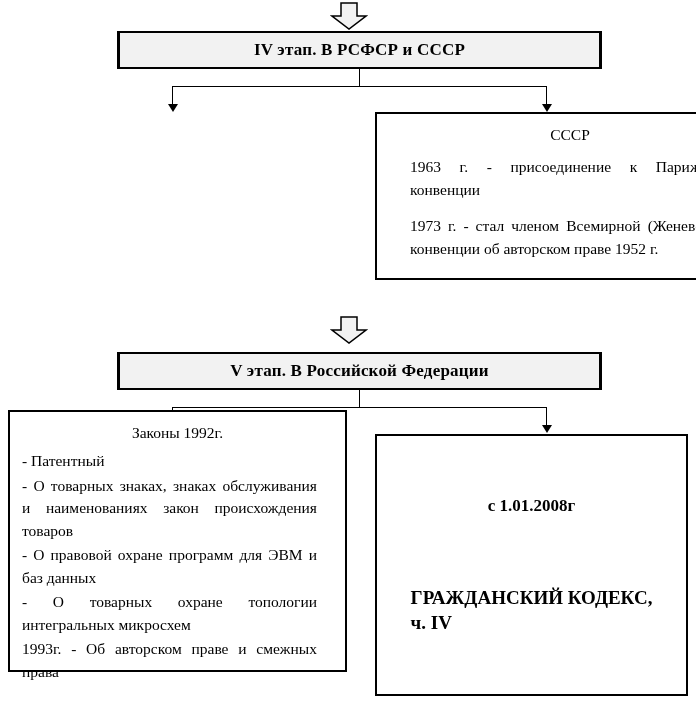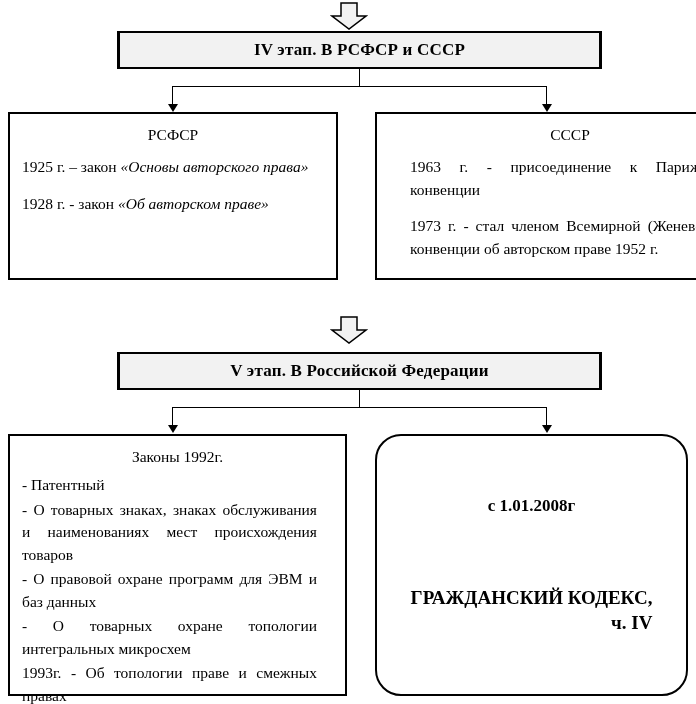--- a/index.html
+++ b/index.html
@@ -76,22 +76,21 @@
     text-align: center;
     margin-bottom: 6px;
     font-weight: normal;
   }
 
   .centerbox {
     display: flex;
     flex-direction: column;
     align-items: center;
     justify-content: center;
-    text-align: right;
-    border-radius: 26px;
+    text-align: left;
   }
   .centerbox .l1 {
     font-weight: bold;
     font-size: 17px;
     margin-bottom: 34px;
   }
   .centerbox .l2 {
     font-weight: bold;
     font-size: 19px;
     line-height: 1.3;
@@ -135,25 +134,20 @@
     <div class="inner">IV этап. В РСФСР и СССР</div>
   </div>
 
   <div class="abs v-line" style="left:359px; top:69px; height:17px;"></div>
   <div class="abs h-line" style="left:172px; top:86px; width:374px;"></div>
   <div class="abs v-line" style="left:172px; top:86px; height:19px;"></div>
   <div class="abs v-line" style="left:546px; top:86px; height:19px;"></div>
   <div class="abs arrow-head-down" style="left:168px; top:104px;"></div>
   <div class="abs arrow-head-down" style="left:542px; top:104px;"></div>
 
-  <div class="abs box" style="left:8px; top:112px; width:330px; height:168px;">
-    <div class="title">РСФСР</div>
-    <p><span>1925 г. – закон </span><span class="it">«Основы авторского права»</span></p>
-    <p><span>1928 г. - закон </span><span class="it">«Об авторском праве»</span></p>
-  </div>
 
   <div class="abs box" style="left:375px; top:112px; width:369px; height:168px;padding-left:33px;">
     <div class="title">СССР</div>
     <p>1963 г. - присоединение к Парижской конвенции</p>
     <p>1973 г. - стал членом Всемирной (Женевской) конвенции об авторском праве 1952 г.</p>
   </div>
 
   <div class="abs block-arrow" style="left:330px; top:316px;">
     <svg width="38" height="28" viewBox="0 0 38 28">
       <polygon points="11,1 27,1 27,14 36,14 19,27 2,14 11,14" fill="#f2f2f2" stroke="#000000" stroke-width="1.5"></polygon>
@@ -164,27 +158,27 @@
     <div class="inner">V этап. В Российской Федерации</div>
   </div>
 
   <div class="abs v-line" style="left:359px; top:390px; height:17px;"></div>
   <div class="abs h-line" style="left:172px; top:407px; width:374px;"></div>
   <div class="abs v-line" style="left:172px; top:407px; height:19px;"></div>
   <div class="abs v-line" style="left:546px; top:407px; height:19px;"></div>
   <div class="abs arrow-head-down" style="left:168px; top:425px;"></div>
   <div class="abs arrow-head-down" style="left:542px; top:425px;"></div>
 
-  <div class="abs box listbox" style="left:8px; top:434px; width:339px; height:262px;">
+  <div class="abs box listbox" style="left:8px; top:410px; width:339px; height:262px;">
     <div class="title">Законы 1992г.</div>
     <p>- Патентный</p>
-    <p>- О товарных знаках, знаках обслуживания и наименованиях мест происхождения товаров</p>
+    <p>- О товарных знаках, знаках обслуживания и наименованиях закон происхождения товаров</p>
     <p>- О правовой охране программ для ЭВМ и баз данных</p>
     <p>- О товарных охране топологии интегральных микросхем</p>
-    <p>1993г. - Об топологии праве и смежных правах</p>
+    <p>1993г. - Об авторском праве и смежных права</p>
   </div>
 
   <div class="abs box centerbox" style="left:375px; top:434px; width:313px; height:262px;">
     <div class="l1">с 1.01.2008г</div>
     <div class="l2">
       <div>ГРАЖДАНСКИЙ КОДЕКС,</div>
       <div>ч. IV</div>
     </div>
   </div>
 

